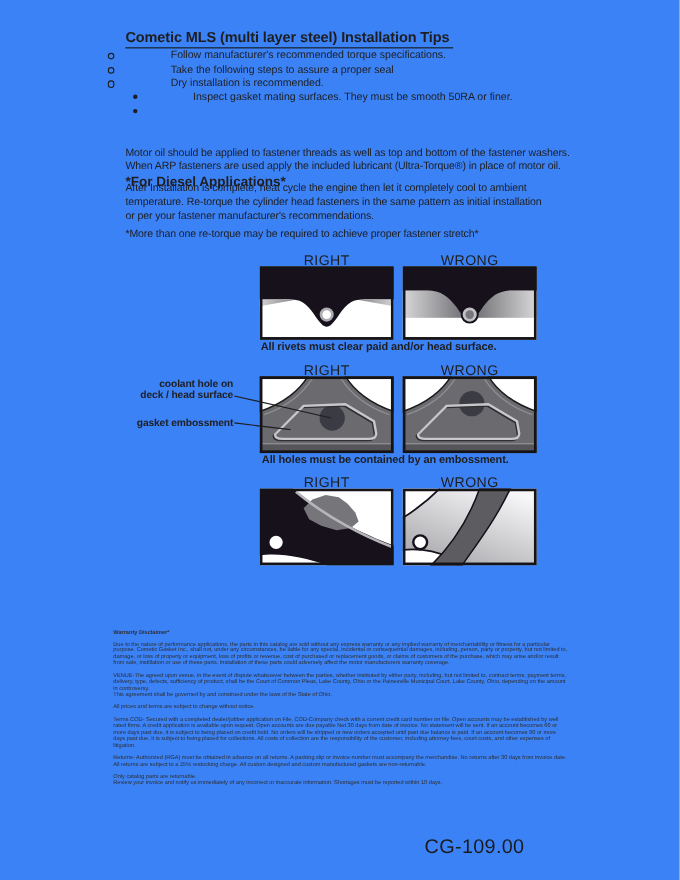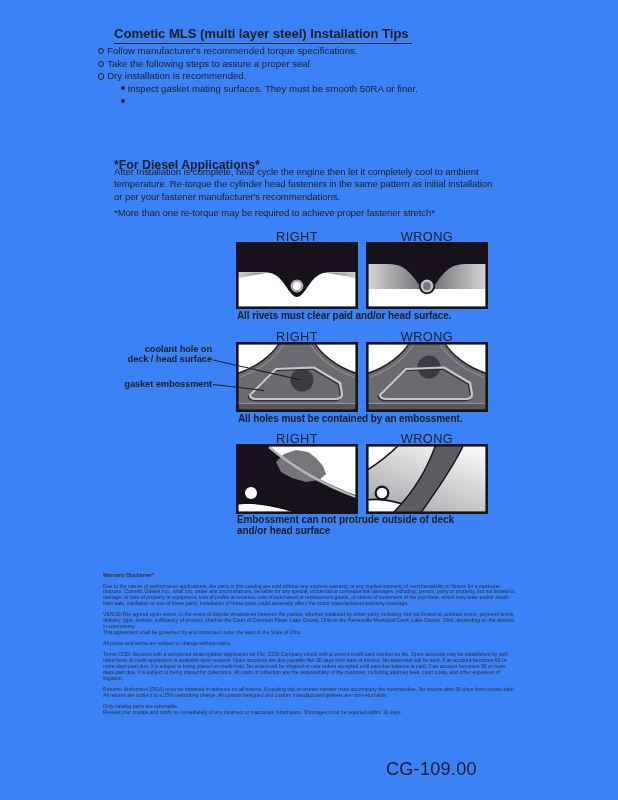--- a/index.html
+++ b/index.html
@@ -8,21 +8,21 @@
     font-family:"Liberation Sans", sans-serif;color:#1e1e20;
   }
   .abs{position:absolute;}
   
   .title{
     left:114px;top:26px;font-size:13.2px;font-weight:bold;letter-spacing:-0.1px;
     border-bottom:1.6px solid #141414;padding:0 3px 2px 0;white-space:nowrap;
   }
   
   .bullets{left:98px;top:45px;font-size:9.6px;}
-  .b-row{display:flex;align-items:flex-start;height:12.7px;white-space:nowrap;}
+  .b-row{display:flex;align-items:flex-start;height:12.7px;white-space:nowrap;gap:48px;}
   .b-row.sub{margin-left:23px;}
   .dot-o{flex:0 0 auto;width:4.2px;height:4.2px;border:1.1px solid #1e1e20;border-radius:50%;margin:3.1px 3px 0 0;}
   .dot-f{flex:0 0 auto;width:4px;height:4px;background:#1e1e20;border-radius:50%;margin:3.4px 2.5px 0 0;}
   
   .h2{left:114px;top:118px;font-size:12.3px;font-weight:bold;white-space:nowrap;margin-top:40px;}
   .para{left:114px;width:480px;font-size:9.6px;line-height:12.4px;white-space:pre-line;letter-spacing:-0.1px;}
   .p-oil{top:134px;}
   .p-retorque{top:166px;}
   .p-note{top:207px;}
   
@@ -82,20 +82,22 @@
     <div class="b-row sub">
       <span class="dot-f"></span>
       <span>Inspect gasket mating surfaces.  They must be smooth 50RA or finer.</span>
     </div>
     <div class="b-row sub">
       <span class="dot-f"></span>
     </div>
   </div>
 
   <div class="abs h2">*For Diesel Applications*</div>
+  <div class="abs para p-oil">Motor oil should be applied to fastener threads as well as top and bottom of the fastener washers.
+When ARP fasteners are used apply the included lubricant (Ultra-Torque®) in place of motor oil.</div>
   <div class="abs para p-retorque">After Installation is complete, heat cycle the engine then let it completely cool to ambient
 temperature. Re-torque the cylinder head fasteners in the same pattern as initial installation
 or per your fastener manufacturer's recommendations.</div>
   <div class="abs para p-note">*More than one re-torque may be required to achieve proper fastener stretch*</div>
 
   <div class="abs fig-label" style="left:236px;top:229px;">RIGHT</div>
   <div class="abs fig-label" style="left:366px;top:229px;">WRONG</div>
 
   <svg class="abs diag" style="left:236px;top:242px;" width="122" height="67" viewBox="0 0 122 67">
     <rect width="122" height="67" fill="#ffffff"></rect>
@@ -177,22 +179,20 @@
     <rect width="122" height="70" fill="url(#gband)"></rect>
     <path d="M0,0 L34,0 C24,10 11,20 0,27 Z" fill="#ffffff"></path>
     <path d="M34,0 C24,10 11,20 0,27" fill="none" stroke="#17111c" stroke-width="1.6"></path>
     <path d="M0,56 C16,54 30,57 44,63 C47,65 49,67 50,70 L0,70 Z" fill="#ffffff"></path>
     <path d="M0,56 C16,54 30,57 44,63 C47,65 49,67 50,70" fill="none" stroke="#17111c" stroke-width="1.6"></path>
     <path d="M70,0 C61,26 46,50 26,70 L54,70 C68,50 86,26 98,0 Z" fill="#5d5d61" stroke="#17111c" stroke-width="1.4"></path>
     <circle cx="16" cy="49" r="6.3" fill="#ffffff" stroke="#17111c" stroke-width="2.2"></circle>
     <rect x="1.3" y="1.3" width="119.4" height="67.4" fill="none" stroke="#141418" stroke-width="2.6"></rect>
   </svg>
 
-  <div class="abs cap" style="left:237px;top:515px;">Embossment can not protrude outside of deck
-and/or head surface</div>
 
   <div class="abs legal">
     <h3>Warranty Disclaimer*</h3>
     <p>Due to the nature of performance applications, the parts in this catalog are sold without any express warranty or any implied warranty of merchantability or fitness for a particular purpose.  Cometic Gasket Inc., shall not, under any circumstances, be liable for any special, incidental or consequential damages, including, person, party or property, but not limited to, damage, or loss of property or equipment, loss of profits or revenue, cost of purchased or replacement goods, or claims of customers of the purchase, which may arise and/or result from sale, instillation or use of these parts.  Installation of these parts could adversely affect the motor manufacturers warranty coverage.</p>
     <p>VENUE-The agreed upon venue, in the event of dispute whatsoever between the parties, whether instituted by either party, including, but not limited to, contract terms, payment terms, delivery, type, defects, sufficiency of product, shall be the Court of Common Pleas, Lake County, Ohio or the Painesville Municipal Court, Lake County, Ohio, depending on the amount in controversy.
 This agreement shall be governed by and construed under the laws of the State of Ohio.</p>
     <p>All prices and terms are subject to change without notice.</p>
     <p>Terms COD- Secured with a completed dealer/jobber application on File, COD-Company check with a current credit card number on file.  Open accounts may be established by well rated firms.  A credit application is available upon request.  Open accounts are due payable Net 30 days from date of invoice.  No statement will be sent.  If an account becomes 60 or more days past due, it is subject to being placed on credit hold.  No orders will be shipped or new orders accepted until past due balance is paid.  If an account becomes 90 or more days past due, it is subject to being placed for collections.  All costs of collection are the responsibility of the customer, including attorney fees, court costs, and other expenses of litigation.</p>
     <p>Returns- Authorized (RGA) must be obtained in advance on all returns.  A packing slip or invoice number must accompany the merchandise.  No returns after 30 days from invoice date.  All returns are subject to a 25% restocking charge.  All custom designed and custom manufactured gaskets are non-returnable.</p>
     <p>Only catalog parts are returnable.

